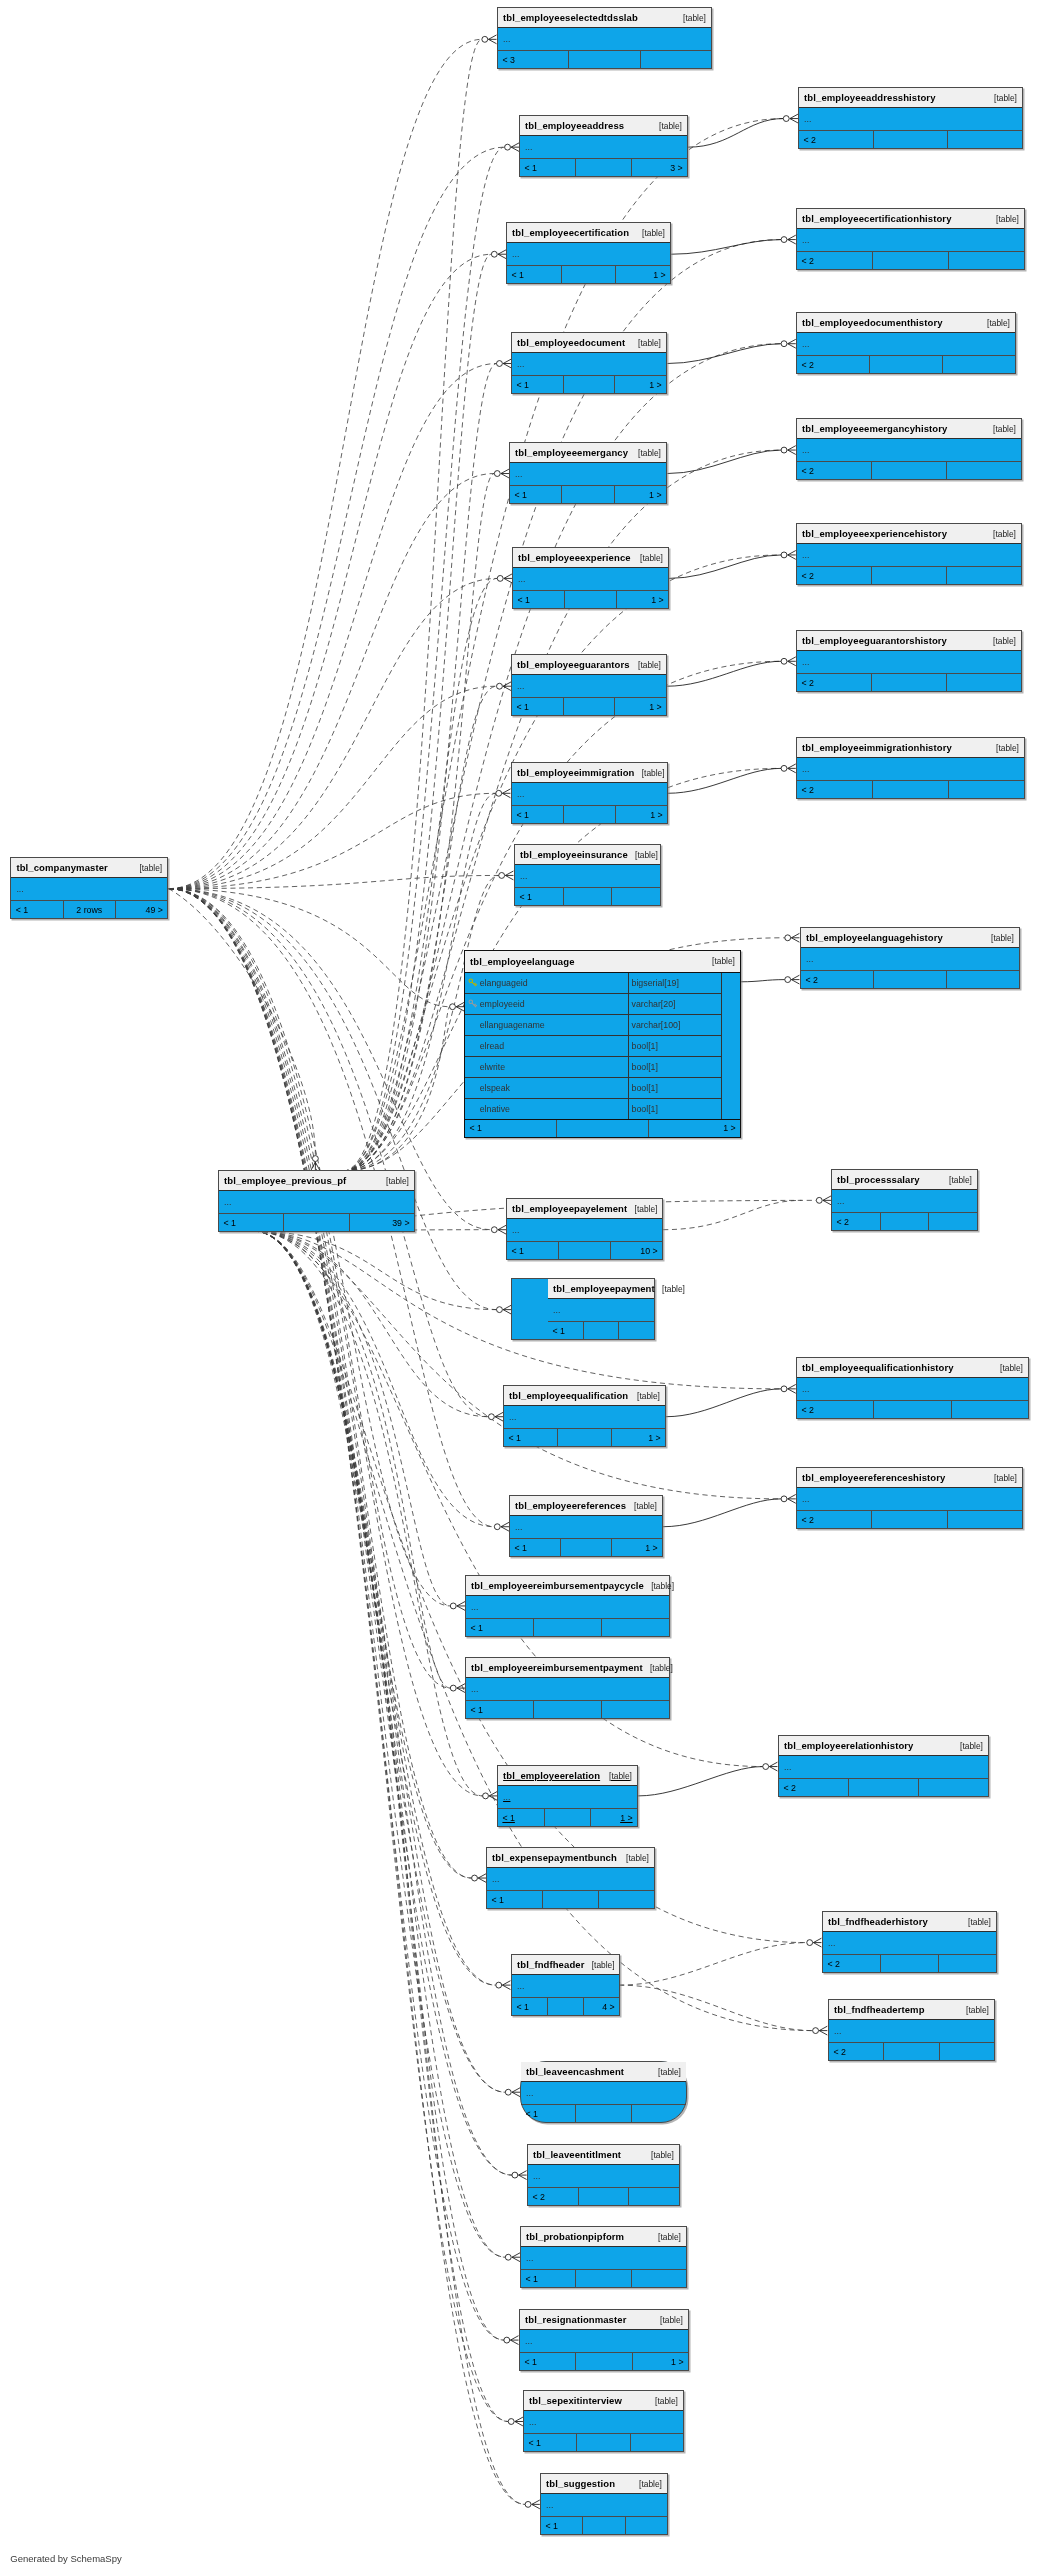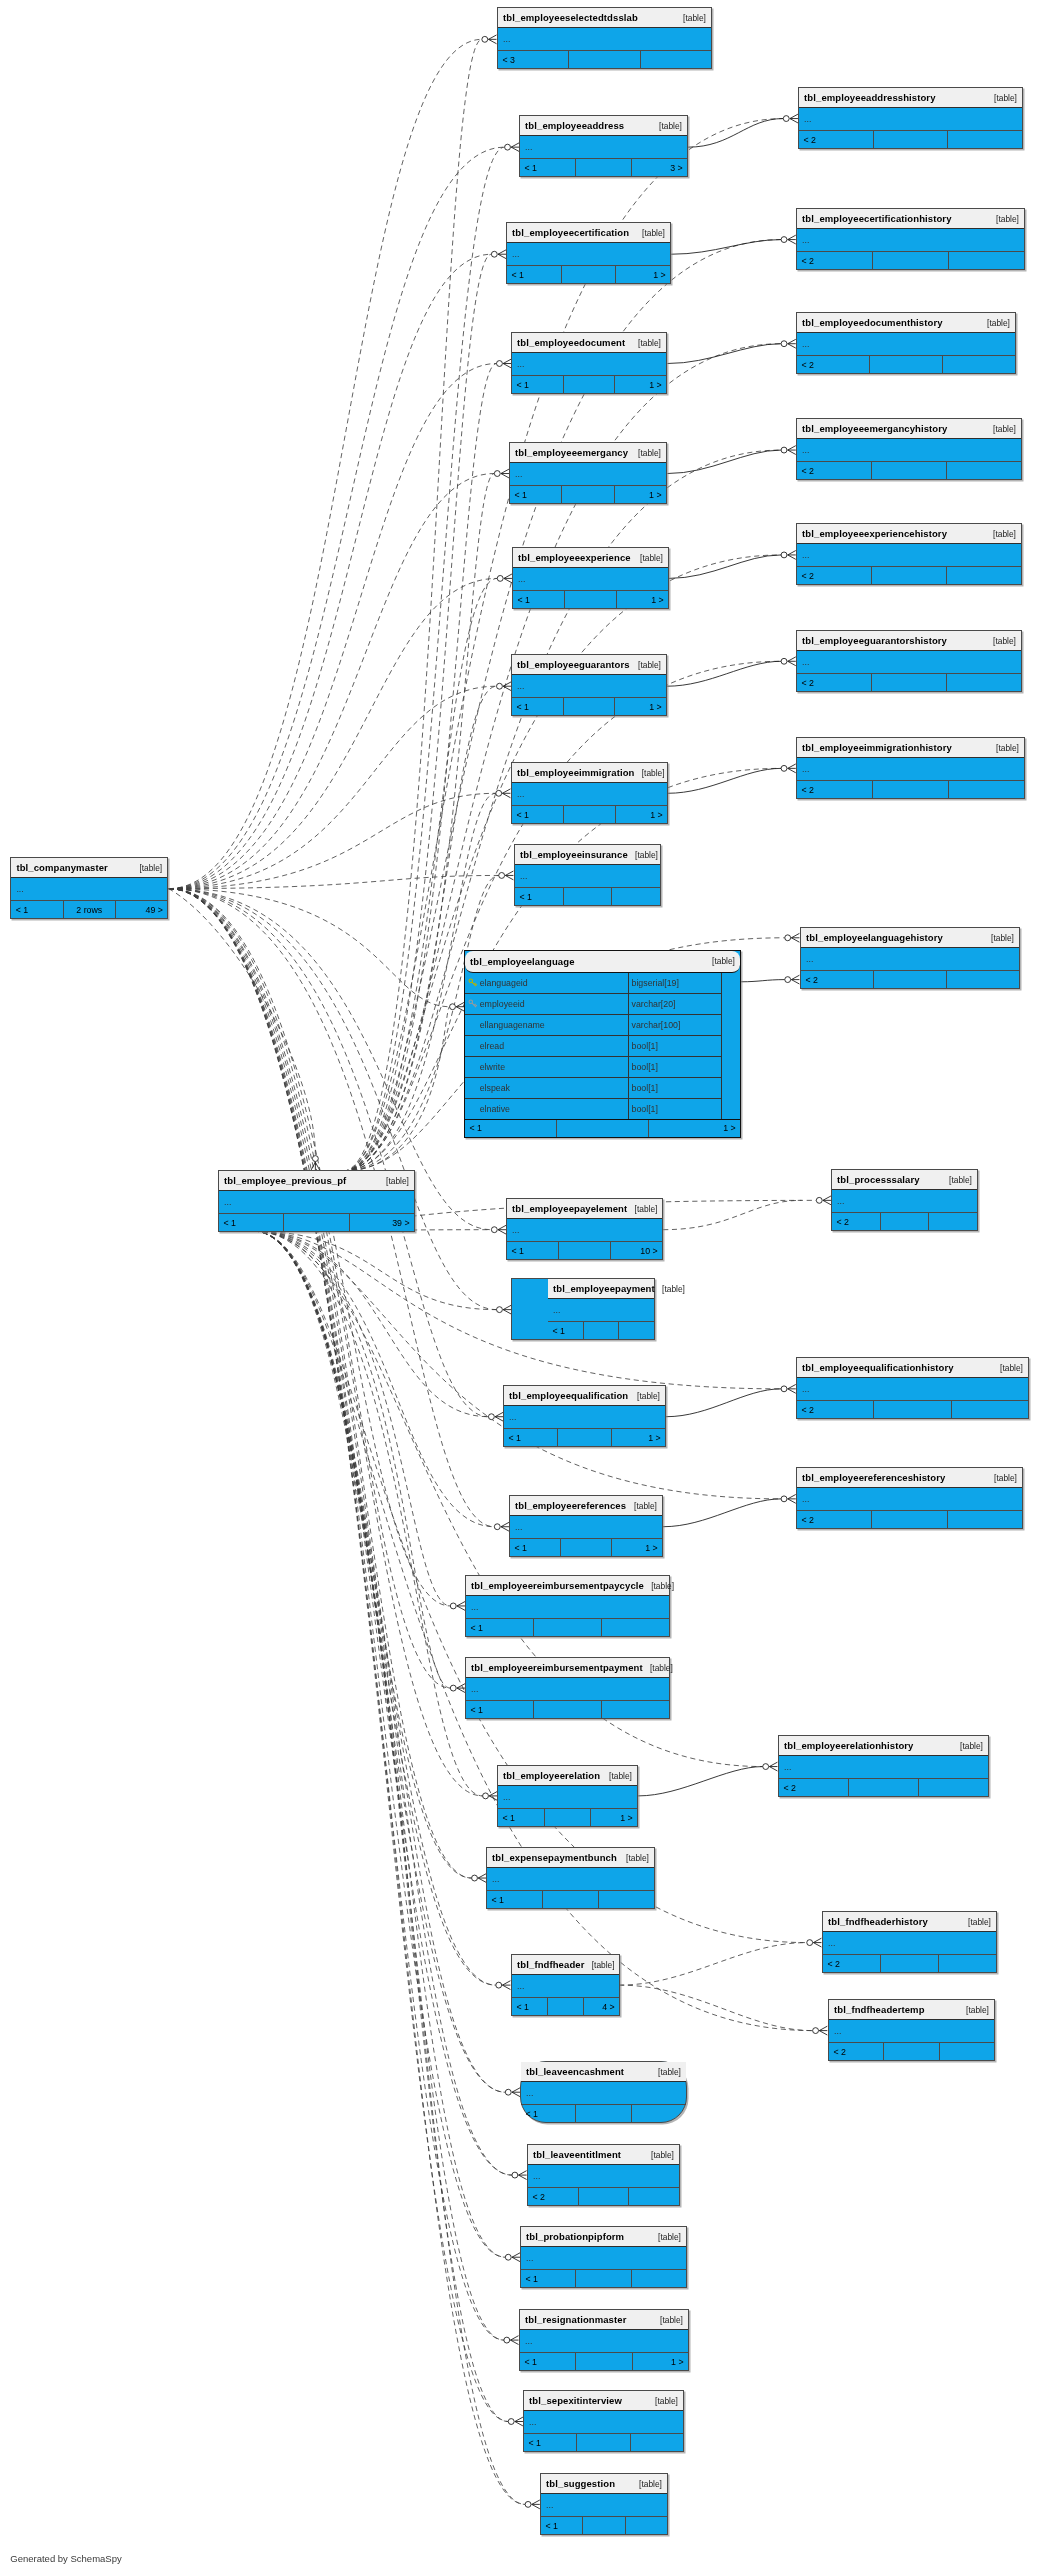--- a/index.html
+++ b/index.html
@@ -16,21 +16,21 @@
     border-bottom:1.5px solid #2e2e2e;padding:0 5.1px;height:19px;white-space:nowrap;}
   .tname{font-weight:bold;font-size:9.5px;letter-spacing:0.1px;}
   .tbadge{font-size:8.4px;color:#1a1a1a;margin-left:7.3px;}
   .bd{height:22px;display:flex;align-items:center;padding:0 5.1px;color:#333;}
   .ft{display:flex;height:17px;border-top:0.7px solid #4a4a4a;font-size:8.8px;}
   .ft span{flex:1;display:flex;align-items:center;padding:0 4.4px;overflow:hidden;}
   .ft .fm{border-left:0.7px solid #4a4a4a;justify-content:center;}
   .ft .fr{border-left:0.7px solid #4a4a4a;justify-content:flex-end;}
   
   .tbl.expanded{border:1.5px solid #111;}
-  .expanded .hd{height:20.5px;border-bottom:1.5px solid #111;border-radius:8px;}
+  .expanded .hd{height:20.5px;border-bottom:1.5px solid #111;}
   .expanded .bd{height:auto;display:flex;padding:0;align-items:stretch;}
   .rows{flex:1;display:flex;flex-direction:column;}
   .crow{display:flex;align-items:stretch;height:20px;border-bottom:0.7px solid #333;}
   .crow:last-child{border-bottom:none;}
   .kic{width:14.7px;display:flex;align-items:center;justify-content:center;}
   .cname{flex:1;display:flex;align-items:center;padding-right:4.4px;}
   .ctype{width:87px;border-left:0.7px solid #333;display:flex;align-items:center;padding:0 2.9px;}
   .gutter{width:17.6px;border-left:0.7px solid #333;}
   .expanded .ft{border-top:0.7px solid #111;}
   .note{position:absolute;left:10.3px;top:2553px;font-size:9.5px;color:#3a3a3a;}
@@ -813,21 +813,21 @@
     </div>
     <div class="bd">
         <span>...</span>
       </div>
     <div class="ft">
       <span class="fl">&lt; 1</span>
       <span class="fm"></span>
       <span class="fr"></span>
     </div>
   </div>
-    <div class="tbl" style="left: 497px; top: 1765px; width: 141px;">
+    <div class="tbl" style="left: 497px; top: 1765px; width: 141px; text-decoration: underline;">
     <div class="hd">
       <span class="tname">tbl_employeerelation</span>
       <span class="tbadge">[table]</span>
     </div>
     <div class="bd">
         <span>...</span>
       </div>
     <div class="ft">
       <span class="fl">&lt; 1</span>
       <span class="fm"></span>

